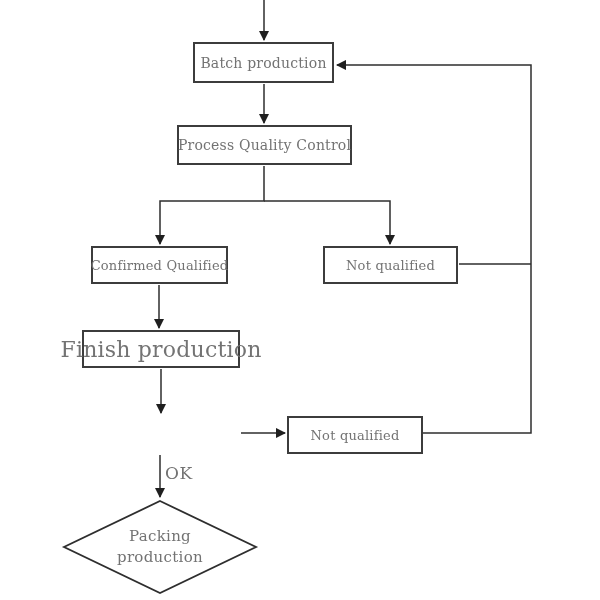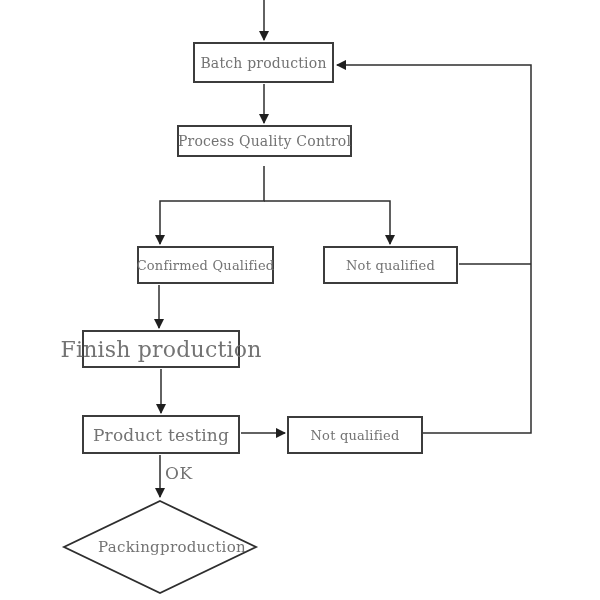--- a/index.html
+++ b/index.html
@@ -29,33 +29,34 @@
     border: 2px solid #3c3c3c;
     background: #ffffff;
     display: flex;
     align-items: center;
     justify-content: center;
     text-align: center;
     letter-spacing: 0.2px;
     white-space: nowrap;
   }
   .node-batch        { left: 193px; top: 42px;  width: 141px; height: 41px; font-size: 14px; }
-  .node-pqc          { left: 177px; top: 125px; width: 175px; height: 32px; font-size: 14px; }
-  .node-confirmed    { left: 91px;  top: 246px; width: 137px; height: 38px; font-size: 13px; margin-left: 46px; }
+  .node-pqc          { left: 177px; top: 125px; width: 175px; height: 40px; font-size: 14px; }
+  .node-confirmed    { left: 91px;  top: 246px; width: 137px; height: 38px; font-size: 13px; }
   .node-notq-top     { left: 323px; top: 246px; width: 135px; height: 38px; font-size: 13px; }
   .node-finish       { left: 82px;  top: 330px; width: 158px; height: 38px; font-size: 22px; }
   .node-testing      { left: 82px;  top: 415px; width: 158px; height: 39px; font-size: 17px; }
   .node-notq-bottom  { left: 287px; top: 416px; width: 136px; height: 38px; font-size: 13px; }
   .diamond-label {
     position: absolute;
-    left: 100px;
+    left: 88px;
     top: 519px;
     width: 144px;
     height: 56px;
     display: flex;
+    flex-direction: column;
     align-items: center;
     justify-content: center;
     font-size: 15px;
     line-height: 1.4;
     letter-spacing: 0.3px;
   }
   .edge-label-ok {
     position: absolute;
     left: 165px;
     top: 463px;
@@ -121,23 +122,20 @@
   </div>
 
   <div class="node node-notq-top">
     <span>Not qualified</span>
   </div>
 
   <div class="node node-finish">
     <span>Finish production</span>
   </div>
 
-  <div class="node node-testing">
-    <span>Product testing</span>
-  </div>
 
   <div class="node node-notq-bottom">
     <span>Not qualified</span>
   </div>
 
   <div class="diamond-label">
     <span>Packing</span>
     <span>production</span>
   </div>
 

